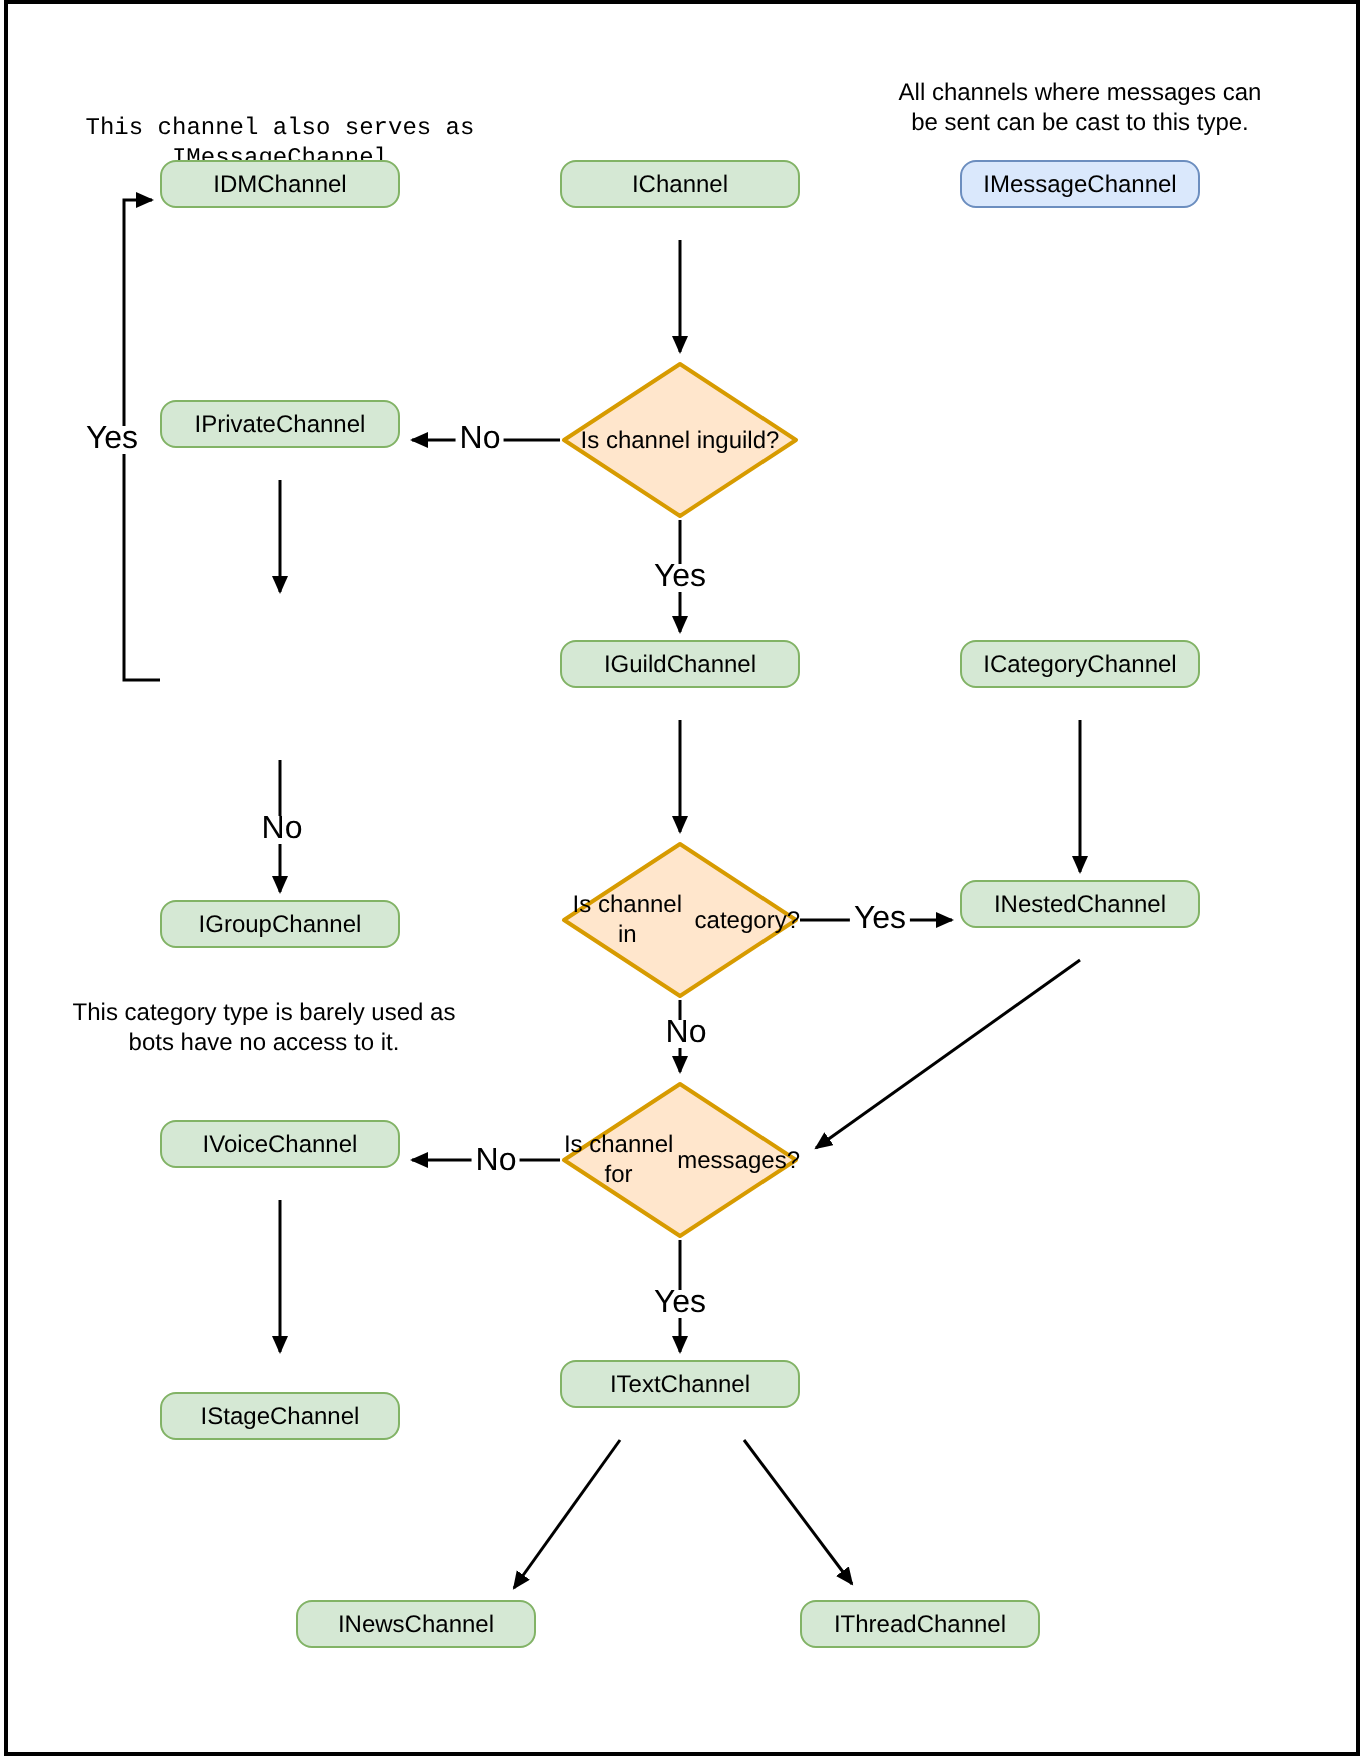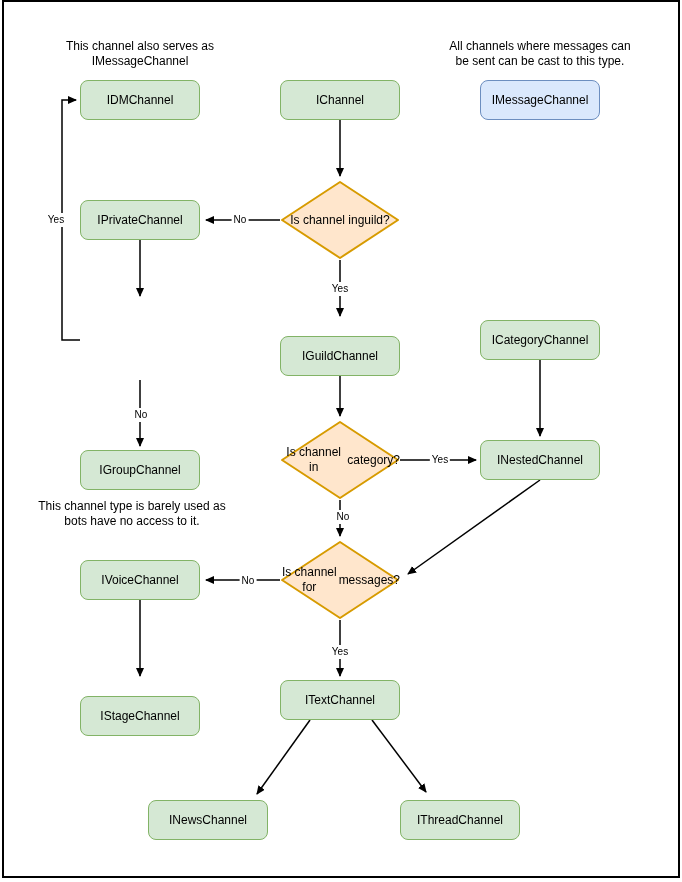--- a/index.html
+++ b/index.html
@@ -29,21 +29,21 @@
   .edge {
     stroke: var(--edge, #000);
     stroke-width: 1.5;
     fill: none;
     marker-end: url(#arrow);
   }
   .arrowhead { fill: var(--edge, #000); }
   .node {
     position: absolute;
     width: 120px;
-    height: 40px;
+    height: 24px;
     box-sizing: border-box;
     border-radius: 8px;
     display: flex;
     align-items: center;
     justify-content: center;
     font-size: 12px;
     text-align: right;
   }
   .node.green {
     background: var(--green-fill, #d5e8d4);
@@ -81,21 +81,21 @@
     font-size: 12px;
     line-height: 15px;
     text-align: center;
   }
   .line { display: block; }
   .edge-label {
     position: absolute;
     transform: translate(-50%, -50%);
     background: #ffffff;
     padding: 0 2px;
-    font-size: 10px;
+    font-size: 16px;
     line-height: 14px;
     white-space: nowrap;
   }
 </style>
 </head>
 <body>
 
 <div id="canvas">
 
   <svg id="edges" width="682" height="882" viewBox="0 0 682 882">
@@ -115,46 +115,46 @@
     <path class="edge" d="M540,360 L540,436"></path>
     <path class="edge" d="M340,500 L340,536"></path>
     <path class="edge" d="M540,480 L408,574"></path>
     <path class="edge" d="M280,580 L206,580"></path>
     <path class="edge" d="M340,620 L340,676"></path>
     <path class="edge" d="M140,600 L140,676"></path>
     <path class="edge" d="M310,720 L257,794"></path>
     <path class="edge" d="M372,720 L426,792"></path>
   </svg>
 
-  <div class="note" style="left:20px; top:39px; width:240px;">
+  <div class="note" style="left:20px; top:57px; width:240px;font-family:Liberation Mono, monospace;">
     <span class="line">This channel also serves as</span>
     <span class="line">IMessageChannel</span>
   </div>
   <div class="note" style="left:420px; top:39px; width:240px;">
     <span class="line">All channels where messages can</span>
     <span class="line">be sent can be cast to this type.</span>
   </div>
   <div class="note" style="left:12px; top:499px; width:240px;">
-    <span class="line">This channel type is barely used as</span>
+    <span class="line">This category type is barely used as</span>
     <span class="line">bots have no access to it.</span>
   </div>
 
   <div class="node green" style="left:80px; top:80px;">
     <span>IDMChannel</span>
   </div>
   <div class="node green" style="left:280px; top:80px;">
     <span>IChannel</span>
   </div>
   <div class="node blue" style="left:480px; top:80px;">
     <span>IMessageChannel</span>
   </div>
   <div class="node green" style="left:80px; top:200px;">
     <span>IPrivateChannel</span>
   </div>
-  <div class="node green" style="left:280px; top:320px;margin-top:16px;">
+  <div class="node green" style="left:280px; top:320px;">
     <span>IGuildChannel</span>
   </div>
   <div class="node green" style="left:480px; top:320px;">
     <span>ICategoryChannel</span>
   </div>
   <div class="node green" style="left:80px; top:450px;">
     <span>IGroupChannel</span>
   </div>
   <div class="node green" style="left:480px; top:440px;">
     <span>INestedChannel</span>

